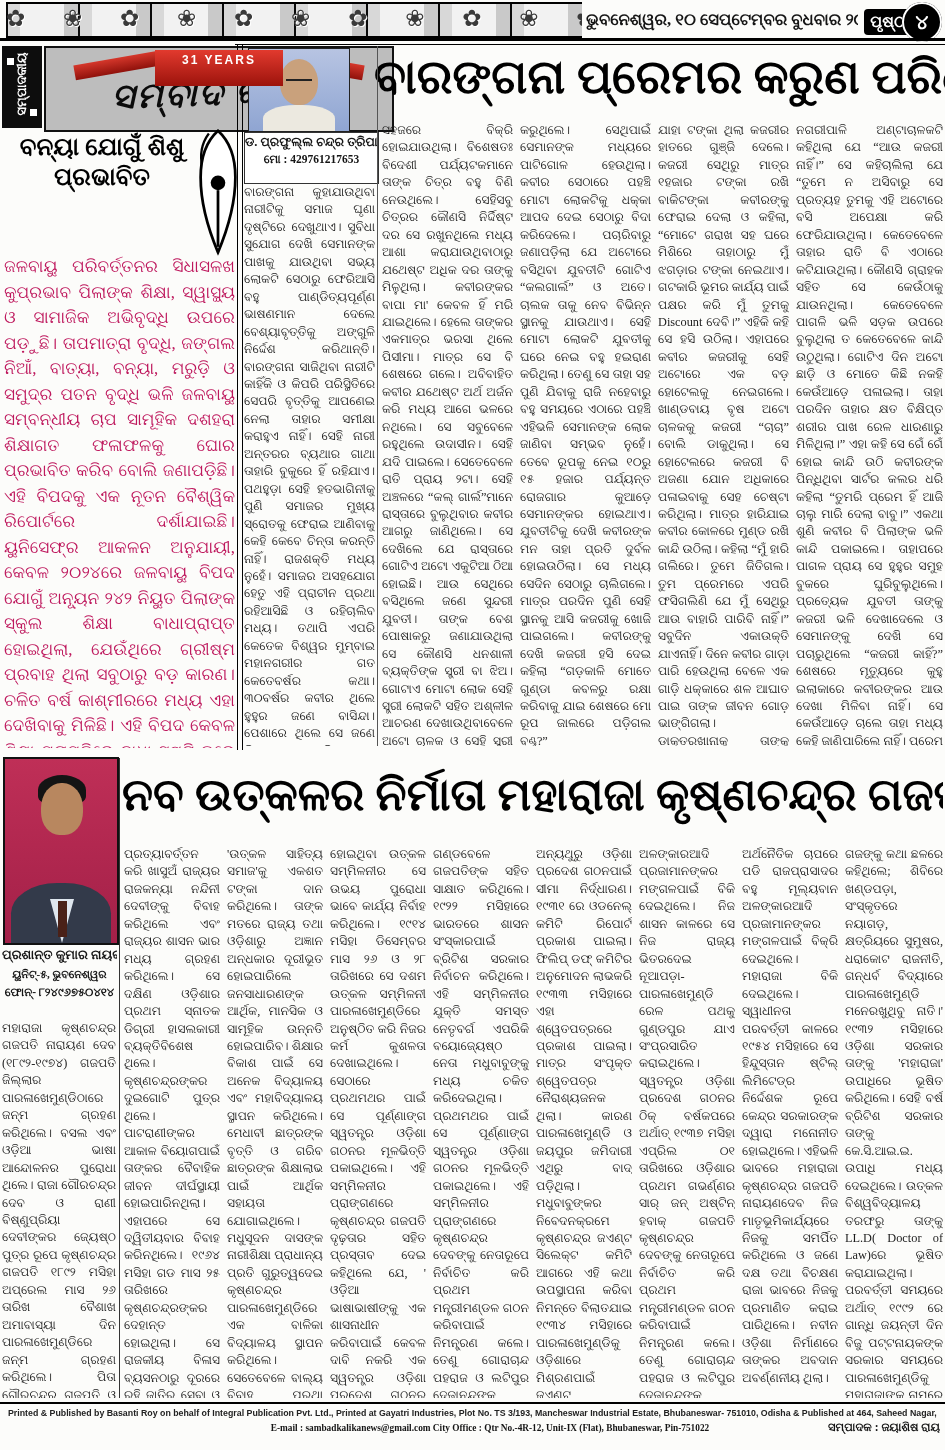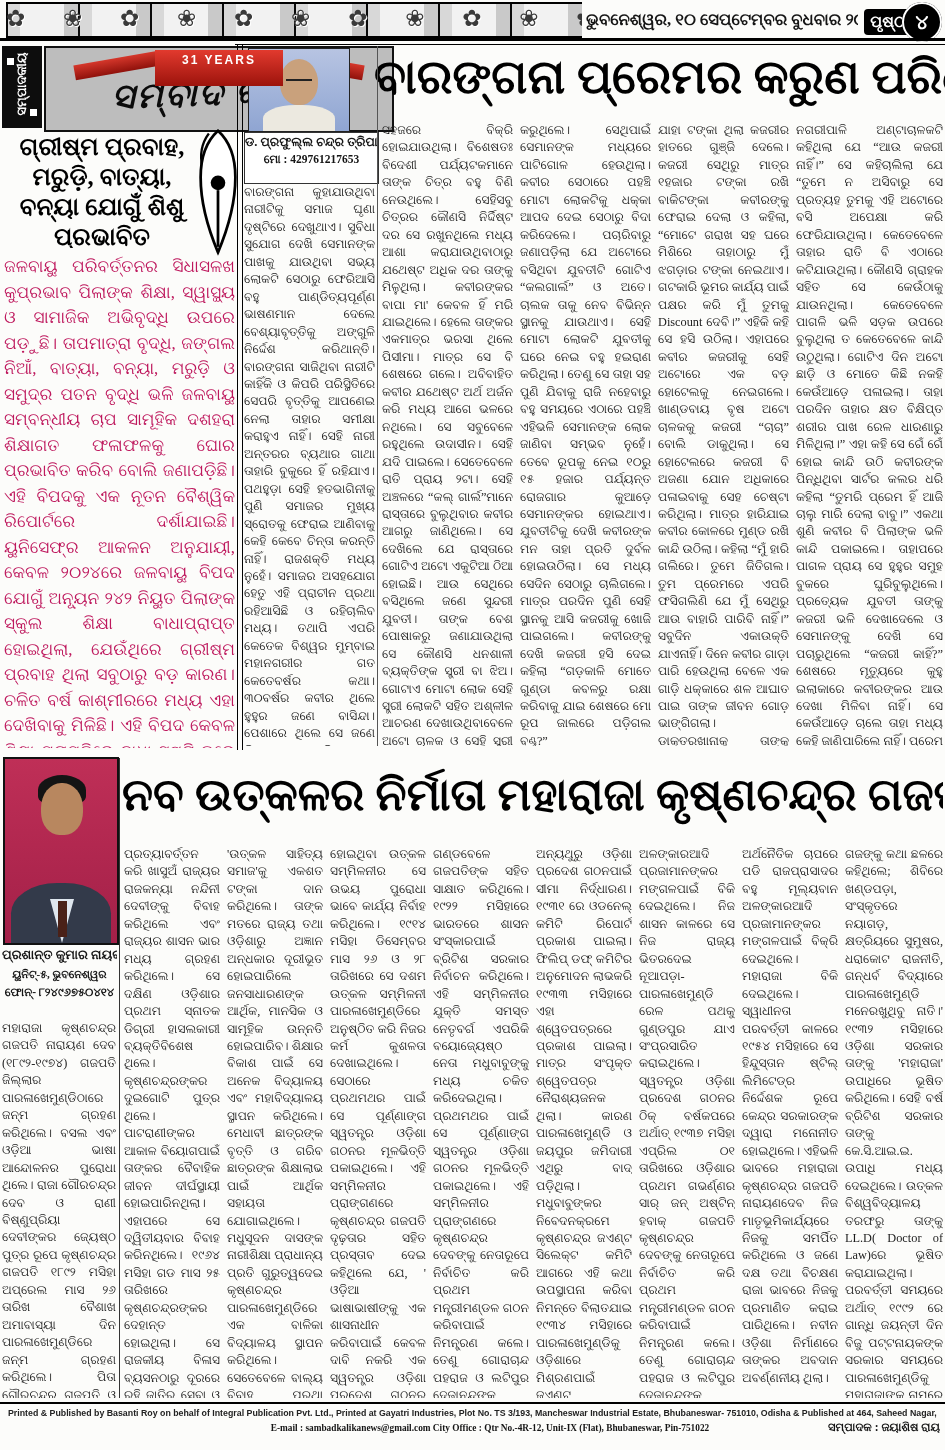--- a/index.html
+++ b/index.html
@@ -100,21 +100,20 @@
     <div class="sq2"></div>
   </div>
   <div id="mastbox" class="abs">
     <div class="rib-tail" id="ribL"></div>
     <div class="rib-tail" id="ribR"></div>
     <div id="ribbon">31 YEARS</div>
     <div id="mastlogo">ସମ୍ବାଦ କଳିକା</div>
   </div>
 
   <div id="edhl" class="abs">
-    <span style="display: block;">ଗ୍ରୀଷ୍ମ ପ୍ରବାହ, ମରୁଡ଼ି, ବାତ୍ୟା,</span>
     <span style="display: block;">ବନ୍ୟା ଯୋଗୁଁ ଶିଶୁ ପ୍ରଭାବିତ</span>
   </div>
   <div id="pennib" class="abs">
     <svg width="48" height="128" viewBox="0 0 52 140" aria-hidden="true">
       <path d="M16 6 Q4 22 9 44" fill="none" stroke="#000" stroke-width="2.5"></path>
       <path d="M26 136 C15 110 7 82 7 54 C7 30 15 13 26 3 C37 13 45 30 45 54 C45 82 37 110 26 136 Z" fill="#fff" stroke="#000" stroke-width="3"></path>
       <circle cx="26" cy="60" r="8" fill="#000"></circle>
       <line x1="26" y1="68" x2="26" y2="130" stroke="#000" stroke-width="3"></line>
     </svg>
   </div>

